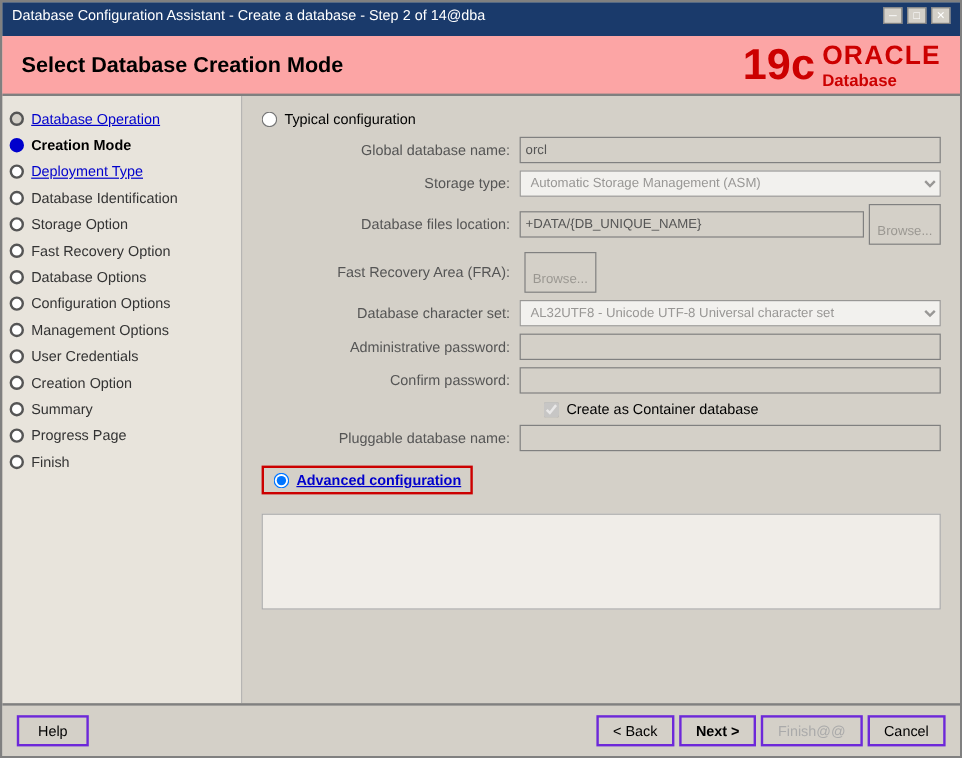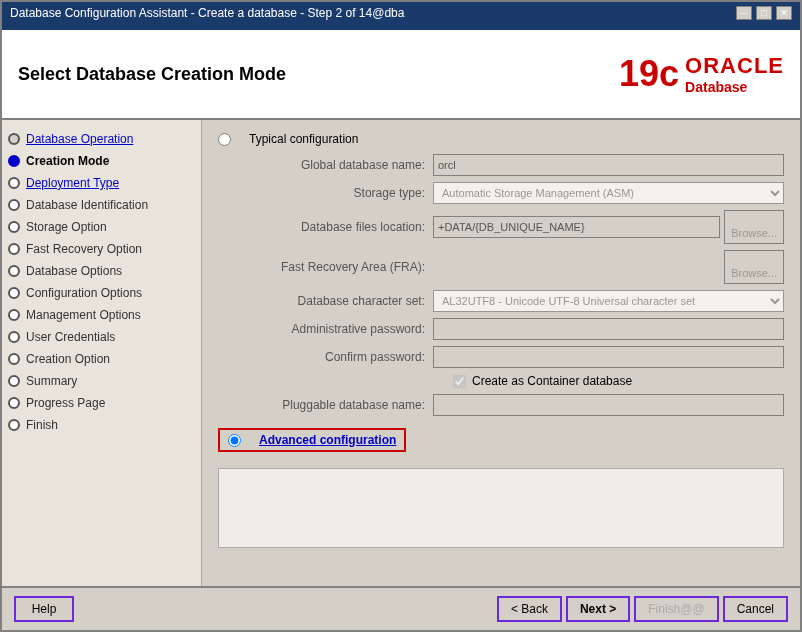--- a/index.html
+++ b/index.html
@@ -42,27 +42,27 @@
       height: 14px;
       background: #d4d0c8;
       border: 1px solid #808080;
       font-size: 9px;
       display: flex;
       align-items: center;
       justify-content: center;
       cursor: pointer;
     }
     .header {
-      background: #ffffff;
+      background: #fca5a5;
       padding: 8px 16px;
       display: flex;
       justify-content: space-between;
       align-items: center;
       border-bottom: 2px solid #808080;
-      height: 90px;
+      height: 50px;
       flex-shrink: 0;
       gap: 48px;
     }
     .header-title {
       font-size: 18px;
       font-weight: bold;
       color: #000;
     }
     .oracle-logo {
       display: flex;
@@ -145,33 +145,32 @@
       padding: 12px 16px;
       background: #d4d0c8;
       overflow-y: auto;
     }
     .radio-group {
       margin-bottom: 12px;
     }
     .radio-label {
       display: flex;
       align-items: center;
-      gap: 18px;
+      gap: 6px;
       margin-bottom: 8px;
       cursor: pointer;
     }
     .form-section {
       margin-left: 20px;
       margin-bottom: 8px;
     }
     .form-row {
       display: flex;
       align-items: center;
       margin-bottom: 6px;
-      justify-content: space-between;
     }
     .form-label {
       width: 195px;
       text-align: right;
       padding-right: 8px;
       color: #555;
       font-size: 12px;
     }
     .form-input {
       flex: 1;

